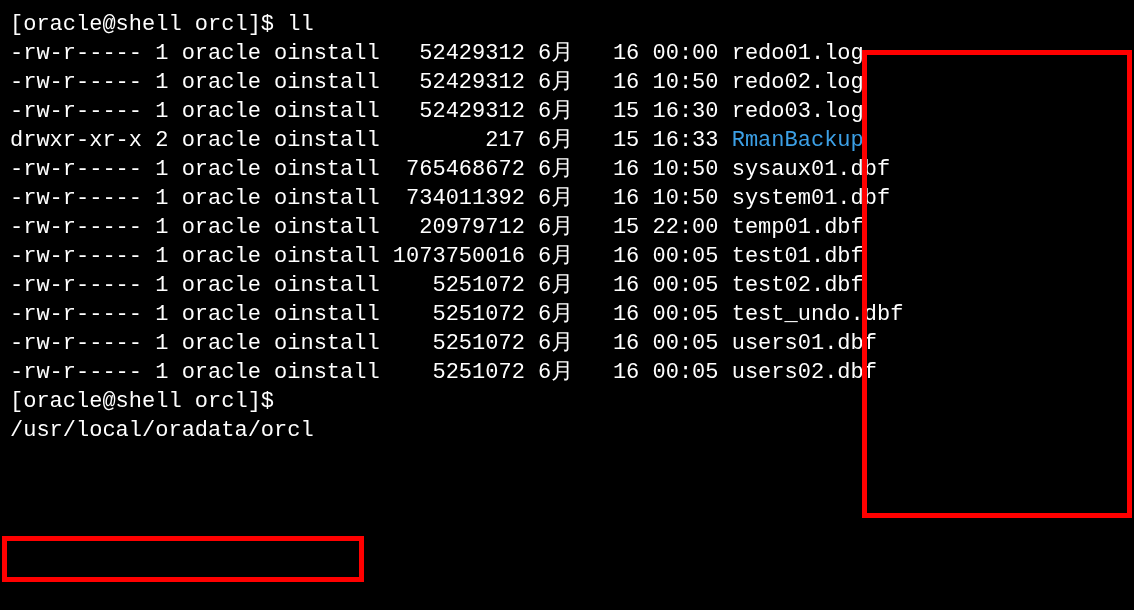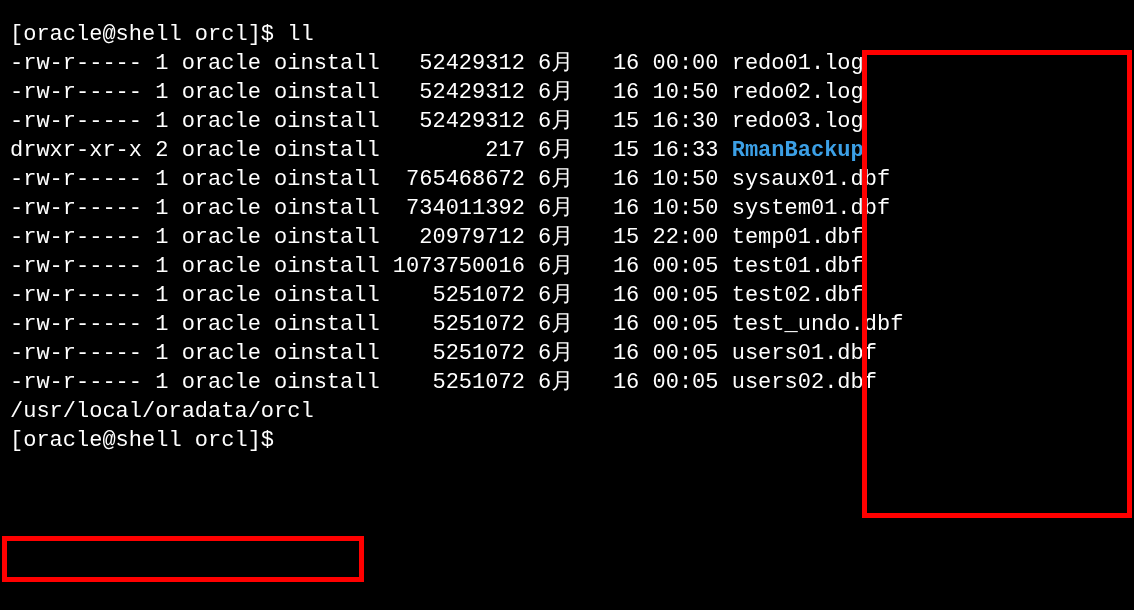--- a/index.html
+++ b/index.html
@@ -9,28 +9,27 @@
     color: #fff;
     font-family: "Consolas", "Courier New", monospace;
     font-size: 22px;
     line-height: 29px;
     width: 1134px;
     height: 610px;
     overflow: hidden;
     position: relative;
   }
   .terminal {
-    padding: 20px 10px;
+    padding: 10px 10px;
   }
   .row {
     white-space: pre;
   }
   .dir {
     color: #3ca0e6;
-    font-weight: bold;
   }
   .box-files {
     position: absolute;
     border: 5px solid #ff0000;
     left: 862px;
     top: 50px;
     width: 260px;
     height: 458px;
     pointer-events: none;
   }
@@ -56,18 +55,18 @@
       <div class="row">drwxr-xr-x 2 oracle oinstall        217 6月   15 16:33 <span class="dir">RmanBackup</span></div>
       <div class="row">-rw-r----- 1 oracle oinstall  765468672 6月   16 10:50 <span>sysaux01.dbf</span></div>
       <div class="row">-rw-r----- 1 oracle oinstall  734011392 6月   16 10:50 <span>system01.dbf</span></div>
       <div class="row">-rw-r----- 1 oracle oinstall   20979712 6月   15 22:00 <span>temp01.dbf</span></div>
       <div class="row">-rw-r----- 1 oracle oinstall 1073750016 6月   16 00:05 <span>test01.dbf</span></div>
       <div class="row">-rw-r----- 1 oracle oinstall    5251072 6月   16 00:05 <span>test02.dbf</span></div>
       <div class="row">-rw-r----- 1 oracle oinstall    5251072 6月   16 00:05 <span>test_undo.dbf</span></div>
       <div class="row">-rw-r----- 1 oracle oinstall    5251072 6月   16 00:05 <span>users01.dbf</span></div>
       <div class="row">-rw-r----- 1 oracle oinstall    5251072 6月   16 00:05 <span>users02.dbf</span></div>
     </div>
+  <div class="row">[oracle@shell orcl]$ </div>
   <div class="row">/usr/local/oradata/orcl</div>
-  <div class="row">[oracle@shell orcl]$ </div>
 </div>
 
 <div class="box-files"></div>
 <div class="box-path"></div>
 
 </body></html>

